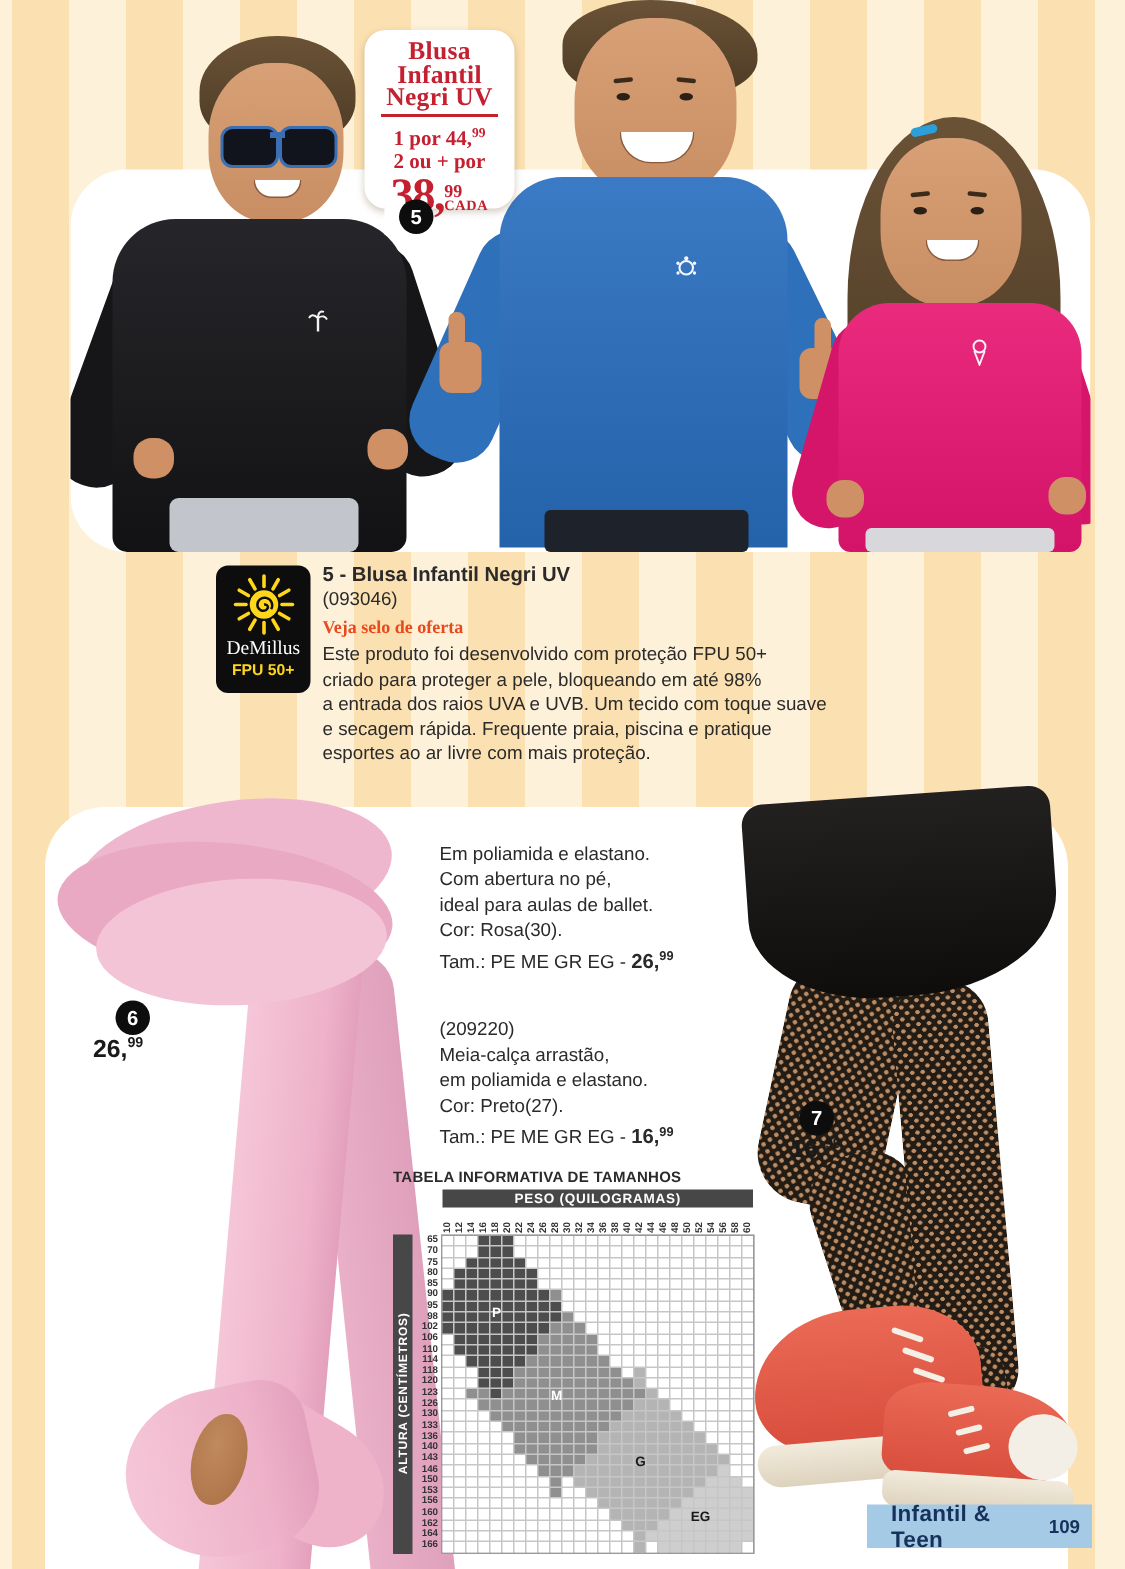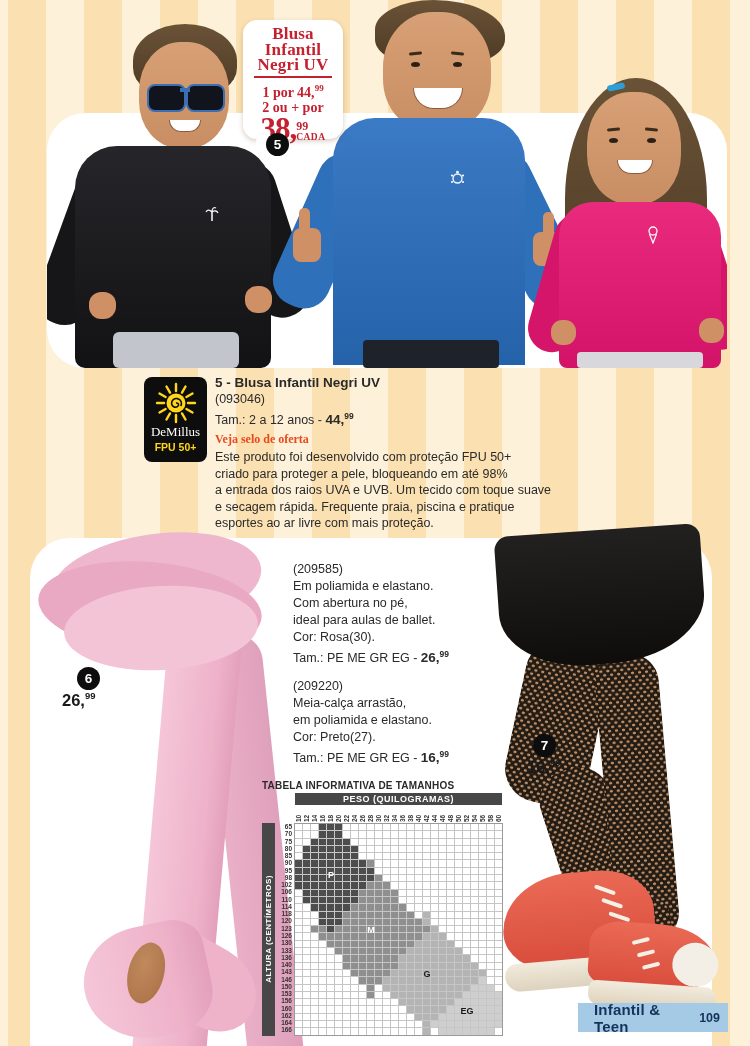--- a/index.html
+++ b/index.html
@@ -207,23 +207,20 @@
       <circle cx="22" cy="22" r="9.5" fill="#ffd619"></circle>
       <path d="M22 22c2.6-.4 3.6 2.2 1.4 3.6-2.4 1.5-5.6-.2-5.8-3-.3-3.4 2.8-5.6 5.8-5 3.6.7 5 4.6 3.4 7.6" fill="none" stroke="#0d0d0d" stroke-width="1.6"></path>
     </svg>
     <div class="name">DeMillus</div>
     <div class="fpu">FPU 50+</div>
   </div>
 
   <div class="ptext" style="left:215px;top:374px;width:350px;">
     <div class="title">5 - Blusa Infantil Negri UV</div>
     <div class="ln">(093046)</div>
-    <div class="ln">
-      <span>Tam.: 2 a 12 anos - </span><span class="price">44,</span><sup>99</sup>
-    </div>
     <div class="offer-note">Veja selo de oferta</div>
     <div class="uv-par">Este produto foi desenvolvido com proteção FPU 50+<br>criado para proteger a pele, bloqueando em até 98%<br>a entrada dos raios UVA e UVB. Um tecido com toque suave<br>e secagem rápida. Frequente praia, piscina e pratique<br>esportes ao ar livre com mais proteção.</div>
   </div>
 
   <div class="scene" style="left:20px;top:518px;width:712px;height:528px;">
     <div class="panel" style="left:10px;top:20px;width:682px;height:520px;border-radius:40px 40px 0 0;"></div>
 
     <div>
       <div class="abs tights" style="left:210px;top:115px;width:56px;height:500px;border-radius:28px;transform:rotate(-6deg);background:linear-gradient(90deg,#eab0c8,#dfa0bb);"></div>
       <div class="abs tights" style="left:128px;top:92px;width:74px;height:520px;border-radius:36px;transform:rotate(5deg);"></div>
@@ -266,21 +263,20 @@
   <div class="badge" style="left:77px;top:667px;">6</div>
   <div class="float-price" style="left:62px;top:690px;">
     <span>26,</span><sup>99</sup>
   </div>
   <div class="badge" style="left:533px;top:734px;">7</div>
   <div class="float-price" style="left:527px;top:757px;">
     <span>16,</span><sup>99</sup>
   </div>
 
   <div class="ptext" style="left:293px;top:561px;width:200px;">
-    <div class="ln">(209585)</div>
     <div class="ln">Em poliamida e elastano.<br>Com abertura no pé,<br>ideal para aulas de ballet.<br>Cor: Rosa(30).</div>
     <div class="ln">
       <span>Tam.: PE ME GR EG - </span><span class="price">26,</span><sup>99</sup>
     </div>
   </div>
 
   <div class="ptext" style="left:293px;top:678px;width:200px;">
     <div class="ln">(209220)</div>
     <div class="ln">Meia-calça arrastão,<br>em poliamida e elastano.<br>Cor: Preto(27).</div>
     <div class="ln">

